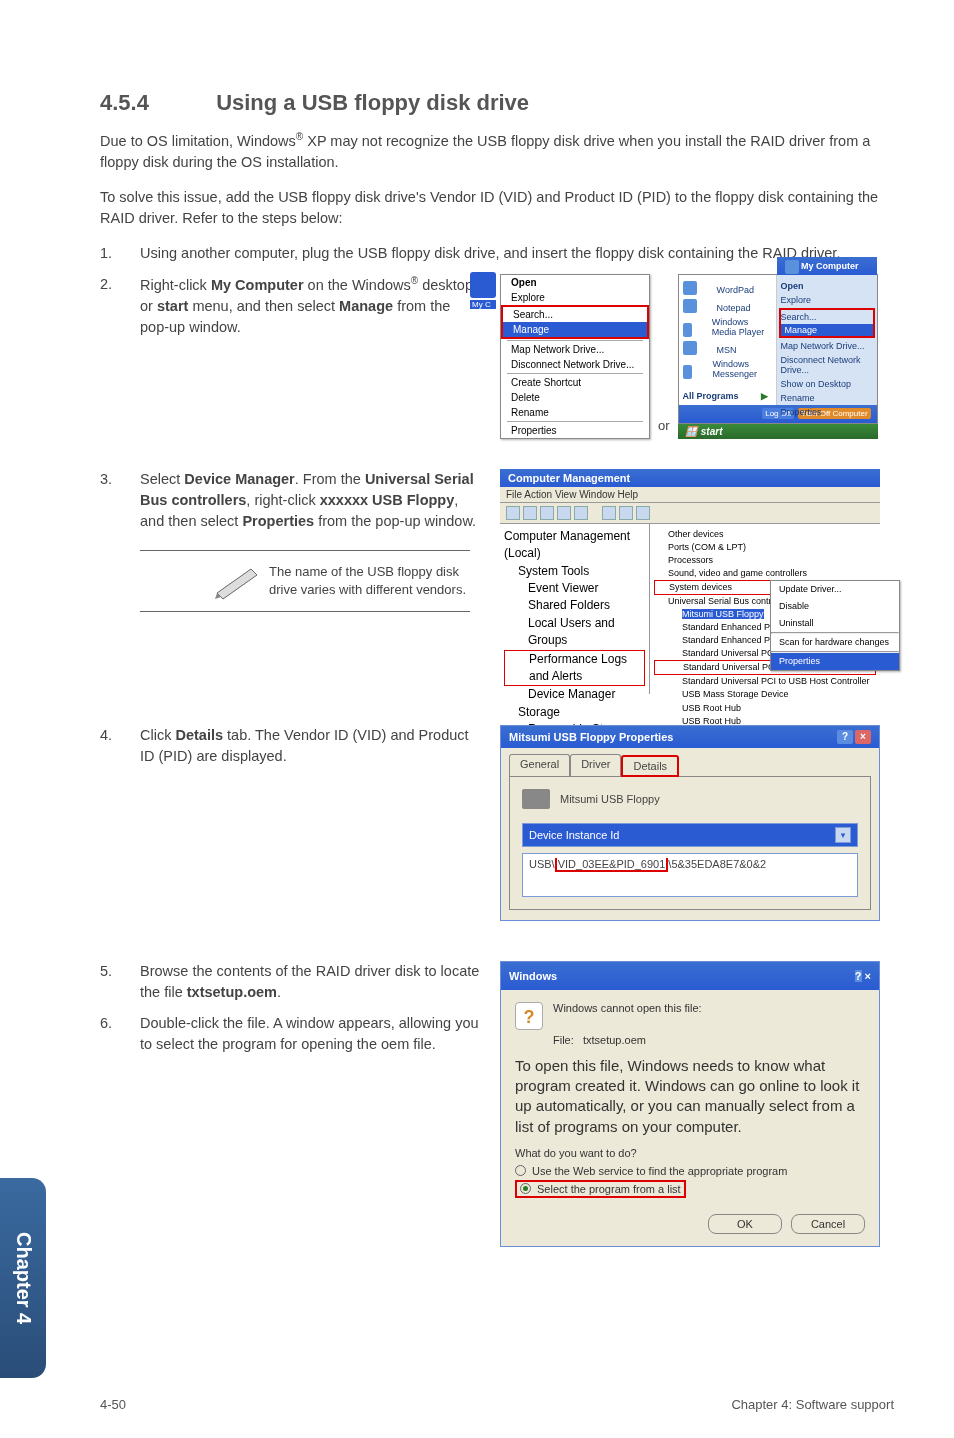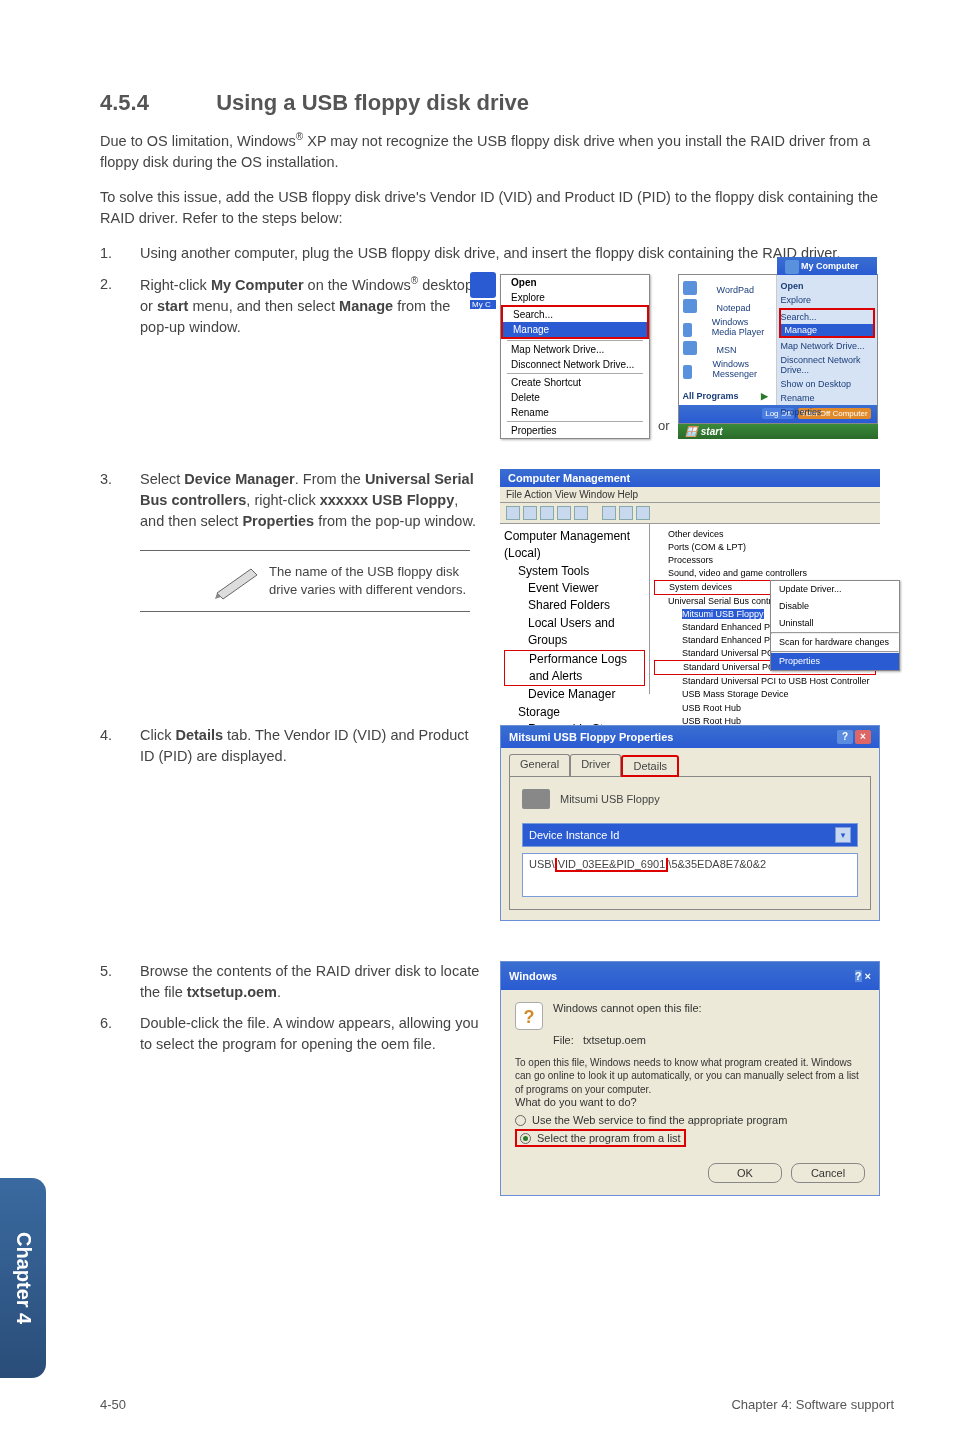--- a/index.html
+++ b/index.html
@@ -76,21 +76,21 @@
   .ss3 .val-box { border: 1px solid #7a9cd8; background: #fff; padding: 4px 6px; margin-top: 6px; height: 44px; }
   .ss3 .red-ul { border-bottom: 2px solid #d00; border-left: 2px solid #d00; border-right: 2px solid #d00; display: inline-block; padding: 0 1px; }
 
   
   .ss4 { width: 380px; border: 1px solid #6a8fd8; background: #ece9d8; font-size: 11px; }
   .ss4 .titlebar { background: linear-gradient(#3a6ed0, #2a5bd3); color: #fff; padding: 8px 8px; font-weight: bold; display: flex; justify-content: space-between; align-items: center; }
   .ss4 .body { padding: 12px 14px; color: #333; }
   .ss4 .row1 { display: flex; gap: 10px; margin-bottom: 4px; }
   .ss4 .qico { width: 28px; height: 28px; border-radius: 4px; background: #fff; border: 1px solid #aaa; text-align: center; line-height: 28px; color: #d08a2a; font-weight: bold; font-size: 18px; }
   .ss4 .file-line { margin: 2px 0 10px 38px; font-size: 11px; }
-  .ss4 .msg { font-size: 10px; line-height: 1.35; }
+  .ss4 .msg { font-size: 15px; line-height: 1.35; margin-bottom: 10px; }
   .ss4 .q { margin-bottom: 6px; }
   .ss4 .opt { display: flex; align-items: center; gap: 6px; font-size: 11px; margin: 3px 0; }
   .ss4 .radio { width: 11px; height: 11px; border: 1px solid #666; border-radius: 50%; display: inline-flex; align-items: center; justify-content: center; }
   .ss4 .radio .dot { width: 5px; height: 5px; background: #2a7a2a; border-radius: 50%; }
   .ss4 .red-wrap { border: 2px solid #d00; padding: 1px 3px; display: inline-flex; align-items: center; gap: 6px; }
   .ss4 .btns { text-align: right; margin-top: 16px; }
   .ss4 .btn { display: inline-block; width: 74px; text-align: center; padding: 3px 0; border: 1px solid #888; background: #ece9d8; border-radius: 8px; font-size: 11px; margin-left: 6px; }
 </style>
 </head>
 <body>

